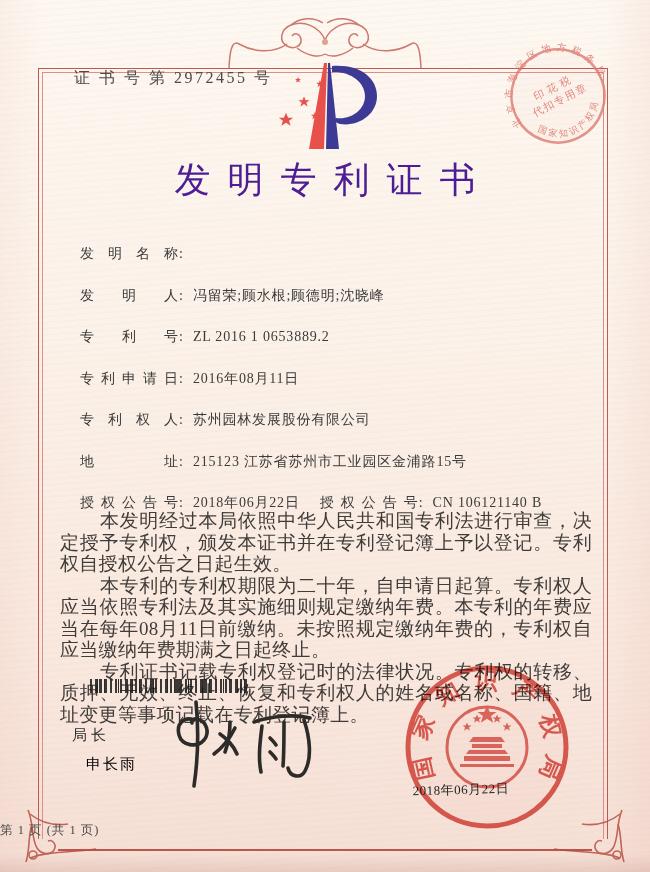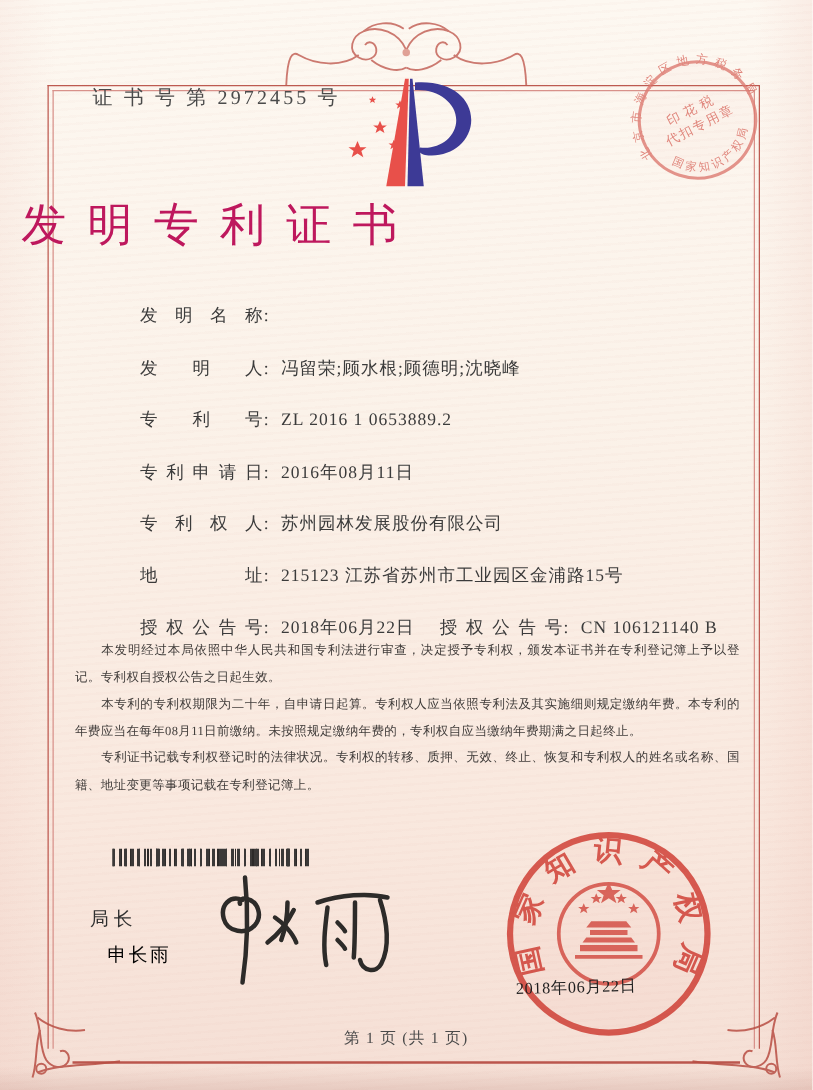--- a/index.html
+++ b/index.html
@@ -16,52 +16,52 @@
   .frame{left:38px;top:68px;width:568px;height:770px;
     border-top:1px solid #bd5a50;border-left:1px solid #bd5a50;border-right:1px solid #bd5a50;}
   .frame-inner{position:absolute;left:3px;top:3px;right:3px;bottom:0;
     border-top:1px solid #d8918a;border-left:1px solid #d8918a;border-right:1px solid #d8918a;}
   .bottom-line{left:58px;top:849px;width:534px;height:2px;background:#b5473e;opacity:.9;}
   .bottom-shadow{left:0;top:854px;width:650px;height:18px;
     background:linear-gradient(180deg,rgba(0,0,0,0),rgba(167,110,100,0.18));}
   
   .cert-no{left:74px;top:68px;font-size:16px;letter-spacing:2.5px;color:#4b4b4b;}
   .logo{left:270px;top:58px;}
-  .title{left:0;right:0;top:156px;text-align:left;font-size:36px;font-weight:500;
-    letter-spacing:17px;text-indent:17px;color:#be185d;}
+  .title{left:0;right:0;top:156px;text-align:center;font-size:36px;font-weight:500;
+    letter-spacing:17px;text-indent:17px;color:#4c1d95;}
   
   .fields{left:80px;top:244px;width:500px;font-size:14px;color:#3b3b3b;}
-  .frow{display:flex;margin-bottom:21.5px;line-height:20px;margin-left:32px;}
+  .frow{display:flex;margin-bottom:21.5px;line-height:20px;}
   .flabel{display:block;width:98px;flex:none;text-align:justify;text-align-last:justify;}
   .fcolon{flex:none;margin:0 10px 0 1px;}
   .fvalue{letter-spacing:0.8px;white-space:nowrap;}
   .pair{display:flex;}
   .pair2{margin-left:20px;}
   
-  .paras{left:60px;top:510px;width:532px;font-size:10px;line-height:21.5px;
+  .paras{left:60px;top:510px;width:532px;font-size:19px;line-height:21.5px;
     color:#403c3a;text-align:justify;letter-spacing:0.3px;}
   .paras p{margin:0;text-indent:2.1em;}
   
   .barcode{left:90px;top:679px;width:158px;height:14px;
     background-image:
       repeating-linear-gradient(90deg,#222 0 2px,transparent 2px 5px),
       repeating-linear-gradient(90deg,#111 0 1px,transparent 1px 7px),
       repeating-linear-gradient(90deg,transparent 0 9px,#222 9px 12px,transparent 12px 26px);
     opacity:.88;}
   
   .signer-title{left:72px;top:726px;font-size:15px;letter-spacing:4px;color:#2f2f2f;}
   .signer-name{left:86px;top:755px;font-size:15px;letter-spacing:2px;color:#000000;}
   .signature{left:158px;top:694px;}
   
   .seal{left:398px;top:658px;opacity:.84;mix-blend-mode:multiply;}
   .seal-date{left:398px;top:781px;width:126px;text-align:center;font-size:13px;
     color:#1f1f1f;letter-spacing:0.5px;transform:rotate(-1.5deg);z-index:5;}
   .tax-stamp{left:496px;top:34px;transform:rotate(-27deg);opacity:.8;}
   
-  .footer{left:0;right:0;top:822px;text-align:center;font-size:12.5px;color:#4a4a4a;letter-spacing:1px;}
+  .footer{left:0;right:0;top:822px;text-align:left;font-size:12.5px;color:#4a4a4a;letter-spacing:1px;}
   
   .orn-top{left:227px;top:14px;}
   .orn-bl{left:20px;top:806px;}
   .orn-br{left:552px;top:806px;transform:scaleX(-1);}
 </style>
 </head>
 <body>
 
 <div class="abs frame">
   <div class="frame-inner"></div>

